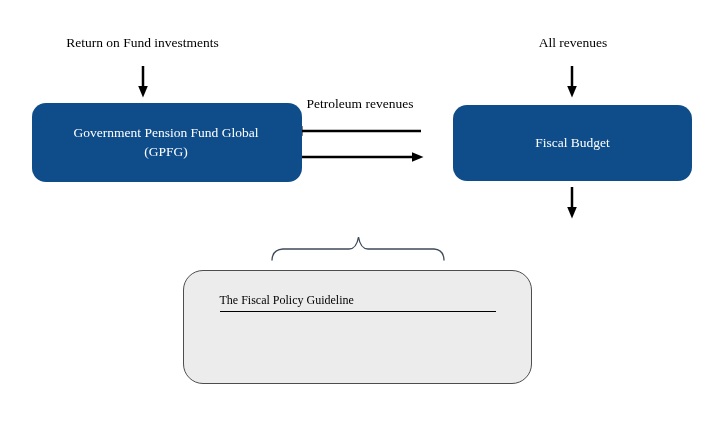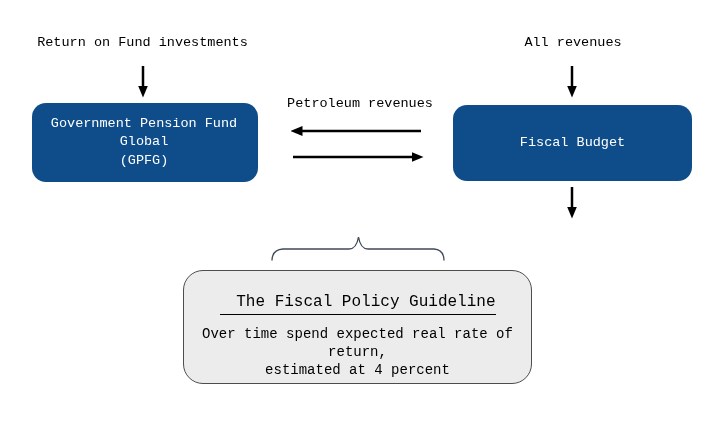--- a/index.html
+++ b/index.html
@@ -11,21 +11,21 @@
     --guideline_border:#4D4D4D;
     --background:#FFFFFF;
     --text:#000000;
   }
   *{margin:0;padding:0;box-sizing:border-box;}
   html,body{background:var(--background);}
   .canvas{
     position:relative;
     width:719px;height:425px;
     background:var(--background);
-    font-family:Liberation Mono, monospace;
+    font-family:Liberation Serif, serif;
     color:var(--text);
     overflow:hidden;
   }
   .lbl{
     position:absolute;
     font-size:13.5px;
     line-height:1.3;
     text-align:center;
     white-space:pre-line;
     color:var(--text);
@@ -39,38 +39,38 @@
     position:absolute;
     background:var(--node_fill);
     color:var(--node_text);
     border-radius:14px;
     display:flex;align-items:center;justify-content:center;
     text-align:center;
     font-size:13.5px;line-height:1.35;
     white-space:pre-line;
     padding:6px 10px;
   }
-  .node-gpfg{left:32px;top:103px;width:226px;height:79px;padding-left:8px;}
+  .node-gpfg{left:32px;top:103px;width:270px;height:79px;padding-left:8px;}
   .node-fiscal{left:453px;top:105px;width:239px;height:76px;}
   .guideline{
     position:absolute;
     left:183px;top:270px;width:349px;height:114px;
     background:var(--guideline_fill);
     border:1px solid var(--guideline_border);
     border-radius:20px;
     padding-top:22px;
     font-size:14px;
   }
   .guideline-title{
     width:276px;
     margin:0 auto;
-    text-align:right;
+    text-align:left;
     border-bottom:1px solid var(--text);
     padding-bottom:3px;
-    font-size:16px;
+    font-size:12px;
     font-weight:normal;
   }
   .guideline-body{
     margin-top:10px;
     text-align:center;
     white-space:pre-line;
     line-height:1.3;
     font-size:14px;
   }
   svg.overlay{position:absolute;left:0;top:0;width:719px;height:425px;pointer-events:none;}
@@ -105,17 +105,15 @@
 
 
 
   <div class="node node-gpfg">Government Pension Fund Global
 (GPFG)</div>
 
   <div class="node node-fiscal">Fiscal Budget</div>
 
   <div class="guideline">
     <div class="guideline-title">The Fiscal Policy Guideline</div>
-    <div class="guideline-body">Over time spend expected real rate of return,
-estimated at 4 percent</div>
   </div>
 
 </div>
 
 </body></html>

